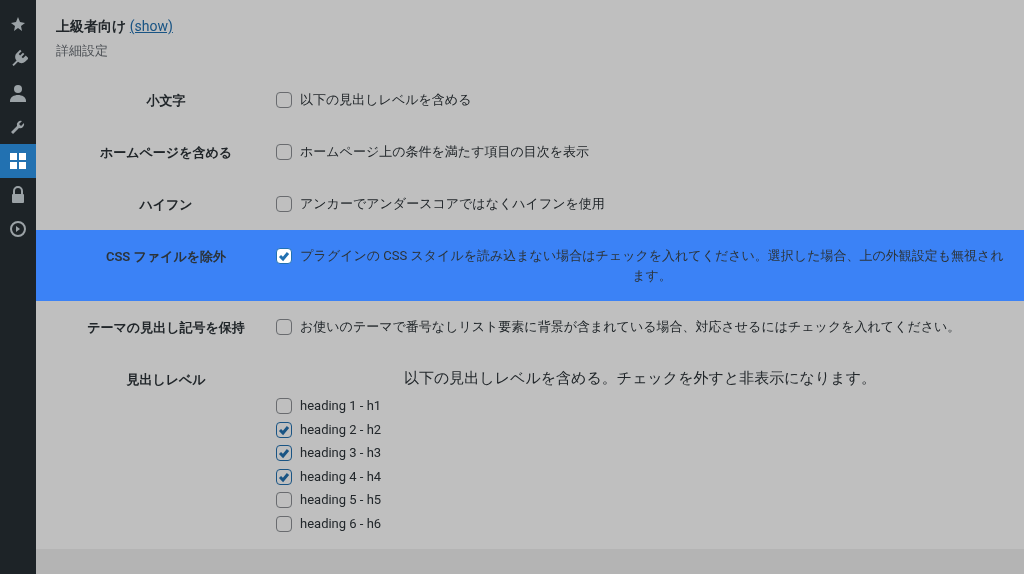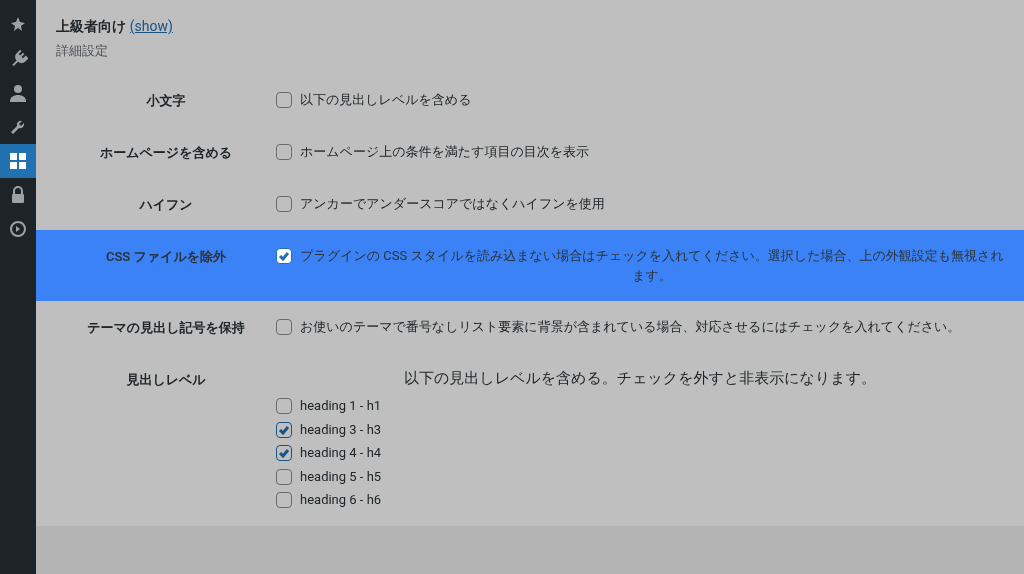--- a/index.html
+++ b/index.html
@@ -261,20 +261,28 @@
           <div class="cb-row">
             <div class="checkbox"></div>
             <div class="cb-label">heading 1 - h1</div>
           </div>
           <div class="cb-row">
             <div class="checkbox checked">
               <svg viewBox="0 0 12 12">
                   <polyline points="2,6 5,9 10,3"></polyline>
                 </svg>
             </div>
+            <div class="cb-label">heading 2 - h2</div>
+          </div>
+          <div class="cb-row">
+            <div class="checkbox checked">
+              <svg viewBox="0 0 12 12">
+                  <polyline points="2,6 5,9 10,3"></polyline>
+                </svg>
+            </div>
             <div class="cb-label">heading 3 - h3</div>
           </div>
           <div class="cb-row">
             <div class="checkbox checked">
               <svg viewBox="0 0 12 12">
                   <polyline points="2,6 5,9 10,3"></polyline>
                 </svg>
             </div>
             <div class="cb-label">heading 4 - h4</div>
           </div>

